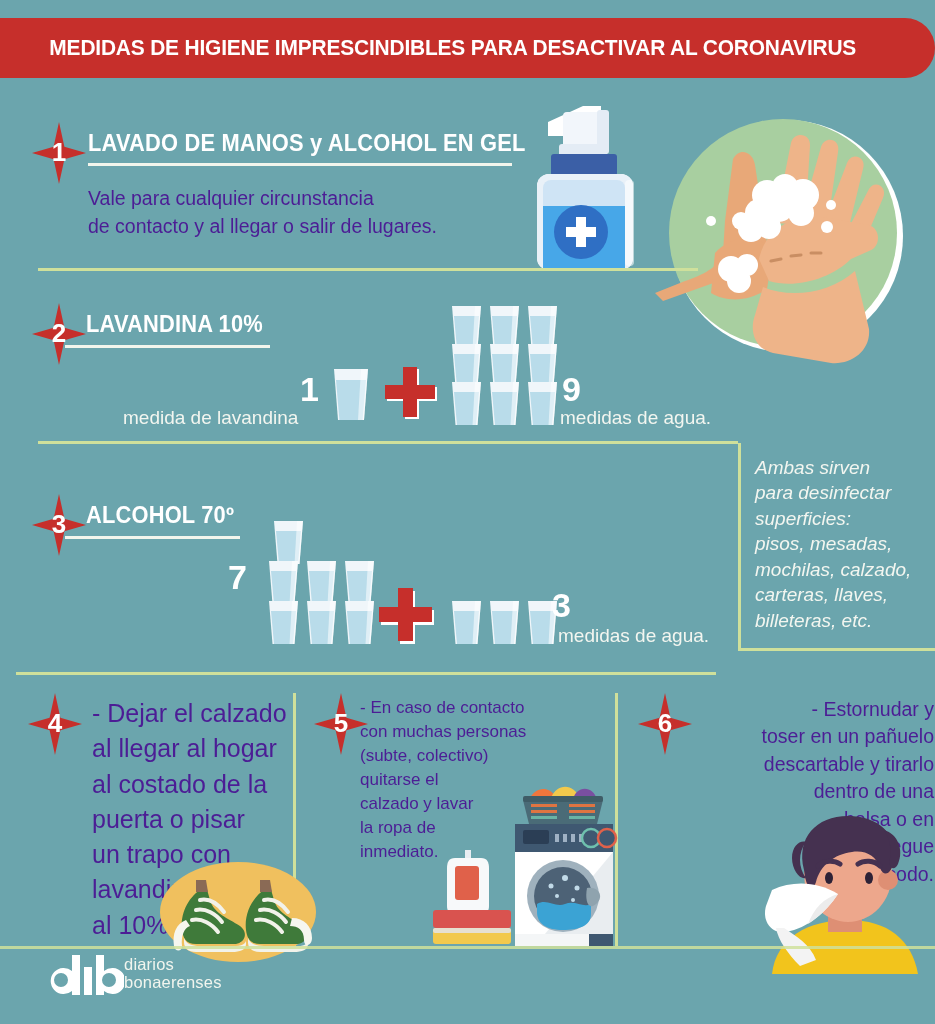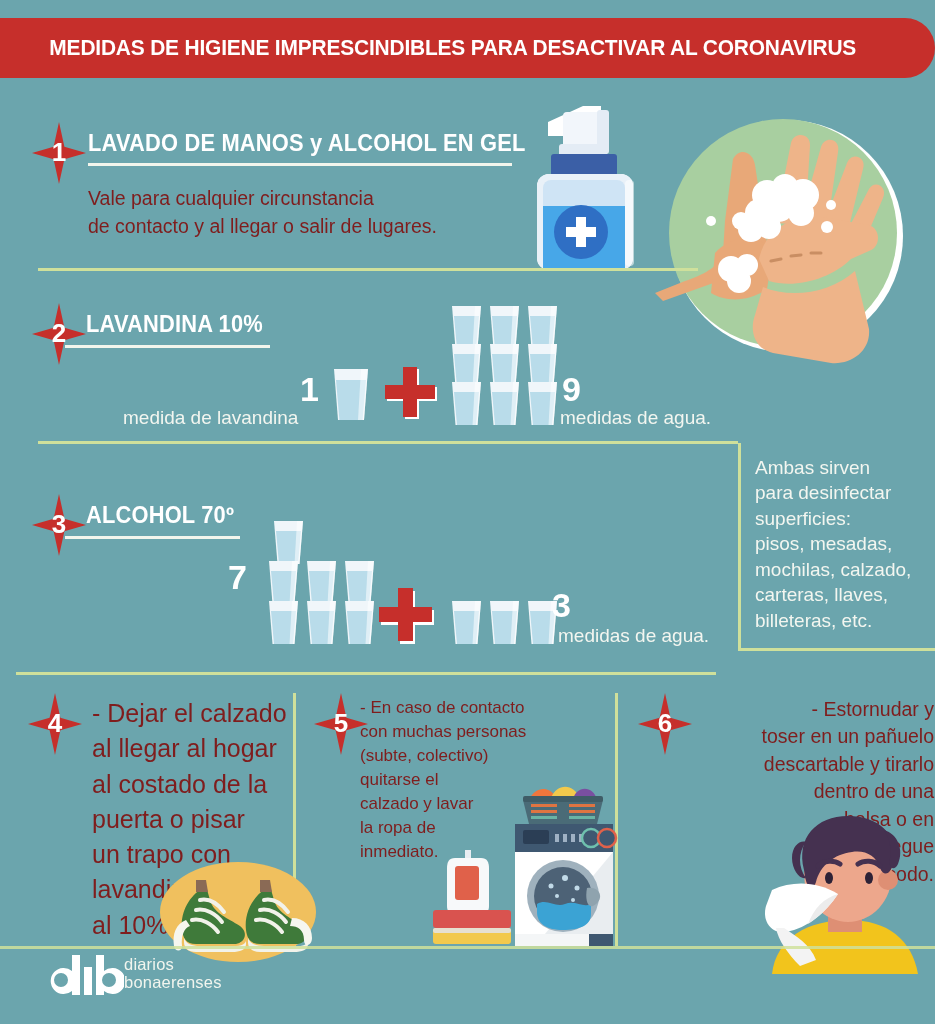--- a/index.html
+++ b/index.html
@@ -69,21 +69,21 @@
   }
   .sec-underline {
     position: absolute;
     height: 3px;
     background: #f2f5ec;
   }
 
   
   .body-text {
     position: absolute;
-    color: #7f1d1d;
+    color: #4c1d95;
     font-size: 19.5px;
     line-height: 1.42;
     font-weight: 300;
     white-space: pre-line;
   }
   .small-label {
     position: absolute;
     color: #f3f6f0;
     font-size: 19px;
     line-height: 1.3;
@@ -124,20 +124,21 @@
     position: absolute;
   }
 
   
   .note-text {
     position: absolute;
     color: #f3f6f0;
     font-size: 19px;
     line-height: 1.34;
     white-space: pre-line;
+    font-style: italic;
   }
 
   
   .illus { position: absolute; }
 
   
   .logo-wrap {
     position: absolute;
     left: 48px; top: 955px;
     display: flex; align-items: flex-start; gap: 0;

